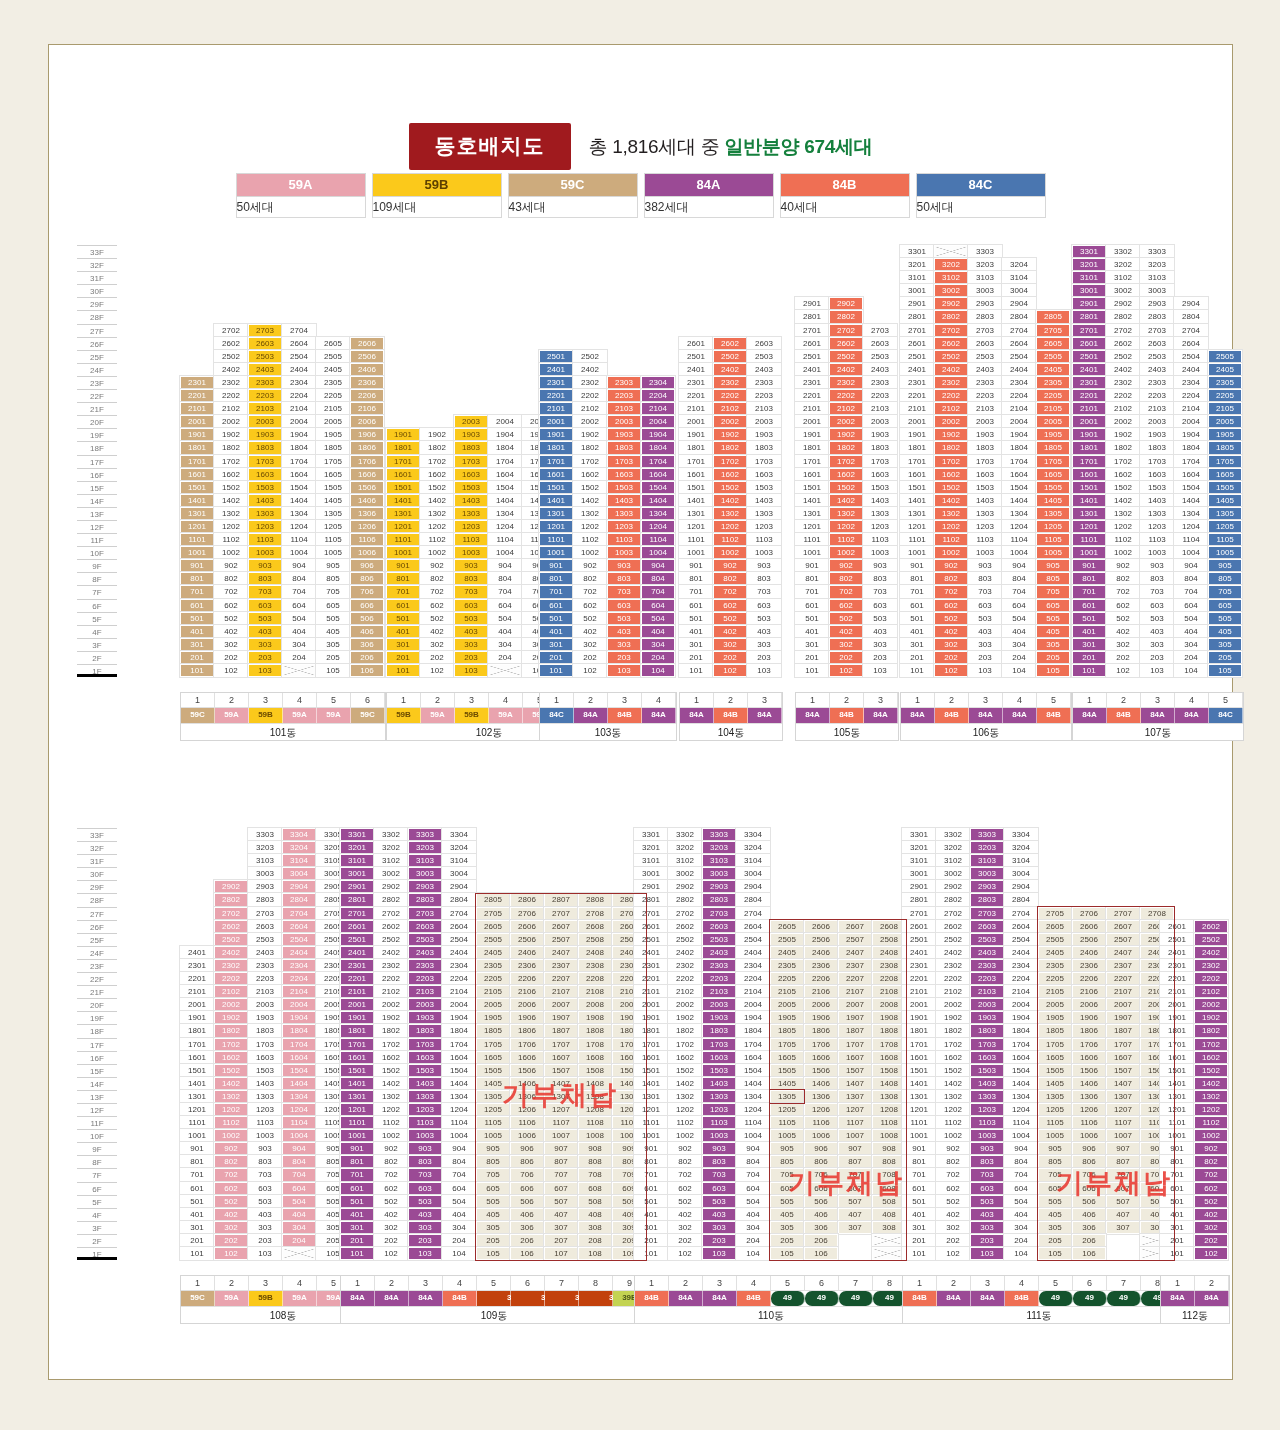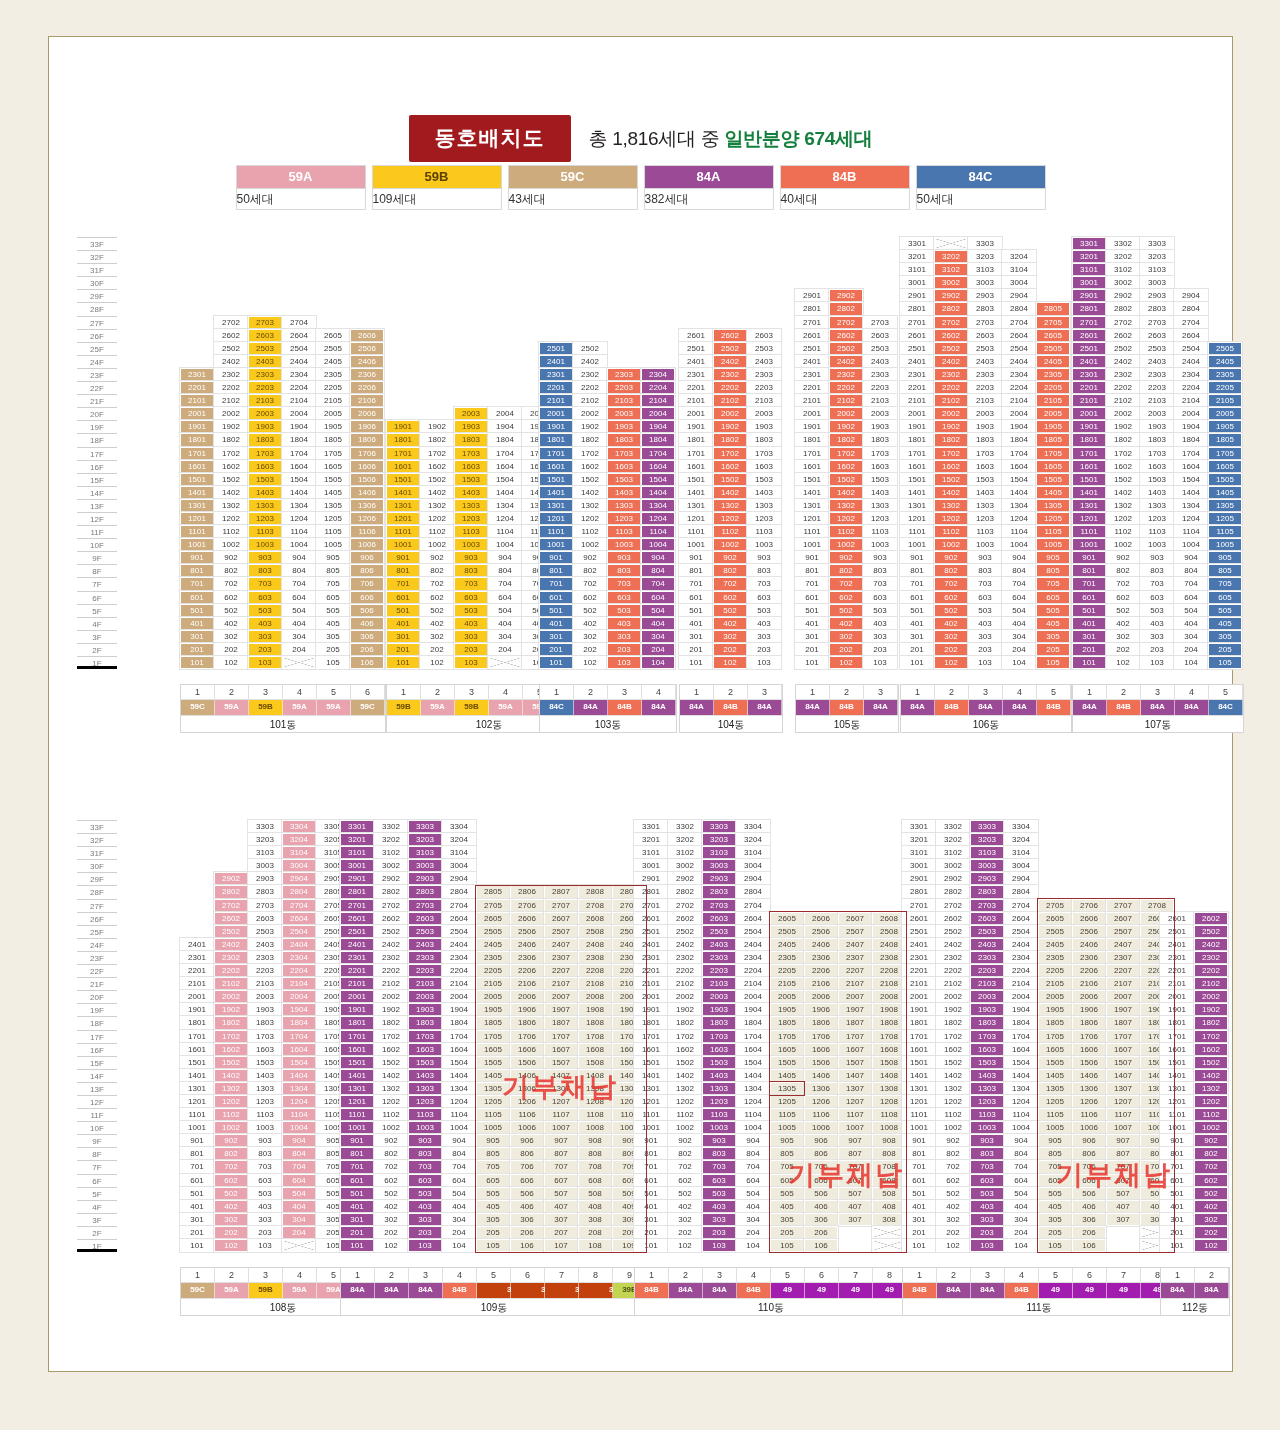--- a/index.html
+++ b/index.html
@@ -5,21 +5,21 @@
   * { box-sizing: border-box; }
   html, body { margin:0; padding:0; }
   body {
     width:1280px; height:1430px;
     background:#f2eee4;
     font-family:"Liberation Sans", sans-serif;
     overflow:hidden;
   }
   .page-frame{
     position:absolute;
-    left:48px; top:36px;
+    left:48px; top:44px;
     width:1185px; height:1336px;
     background:#ffffff;
     border:1px solid #a99a6e;
   }
 
   
   .header{
     position:absolute; left:0; top:78px; width:100%;
     display:flex; justify-content:center; align-items:center; gap:18px;
   }
@@ -84,21 +84,21 @@
 
   
   .t-59A{ background:#e9a3ae; color:#ffffff; }
   .t-59B{ background:#fbc91b; color:#6a4a00; }
   .t-59C{ background:#cdab7d; color:#ffffff; }
   .t-84A{ background:#9b4a95; color:#ffffff; }
   .t-84B{ background:#ef6f54; color:#ffffff; }
   .t-84C{ background:#4a76b0; color:#ffffff; }
   .t-39A{ background:#c2410c; color:#ffffff;padding-left:30px; }
   .t-39B{ background:#c3d352; color:#4a5418; }
-  .t-49 { background:#a21caf; color:#ffffff; }
+  .t-49 { background:#14532d; color:#ffffff;border-radius:7px; }
   .t-none{ background:#ffffff; color:#3b3b3b; }
   .t-beige{ background:#efebdd; color:#4a4236; }
 
   
   .bfoot{ margin-top:15px; border:1px solid #d5d5d5; background:#fff; }
   .frow{ display:flex; }
   .fidx{
     width:34px; height:15px; line-height:14px; text-align:center;
     font-size:9px; color:#444; background:#fff;
     border-right:1px solid #e0e0e0; border-bottom:1px solid #e0e0e0;

